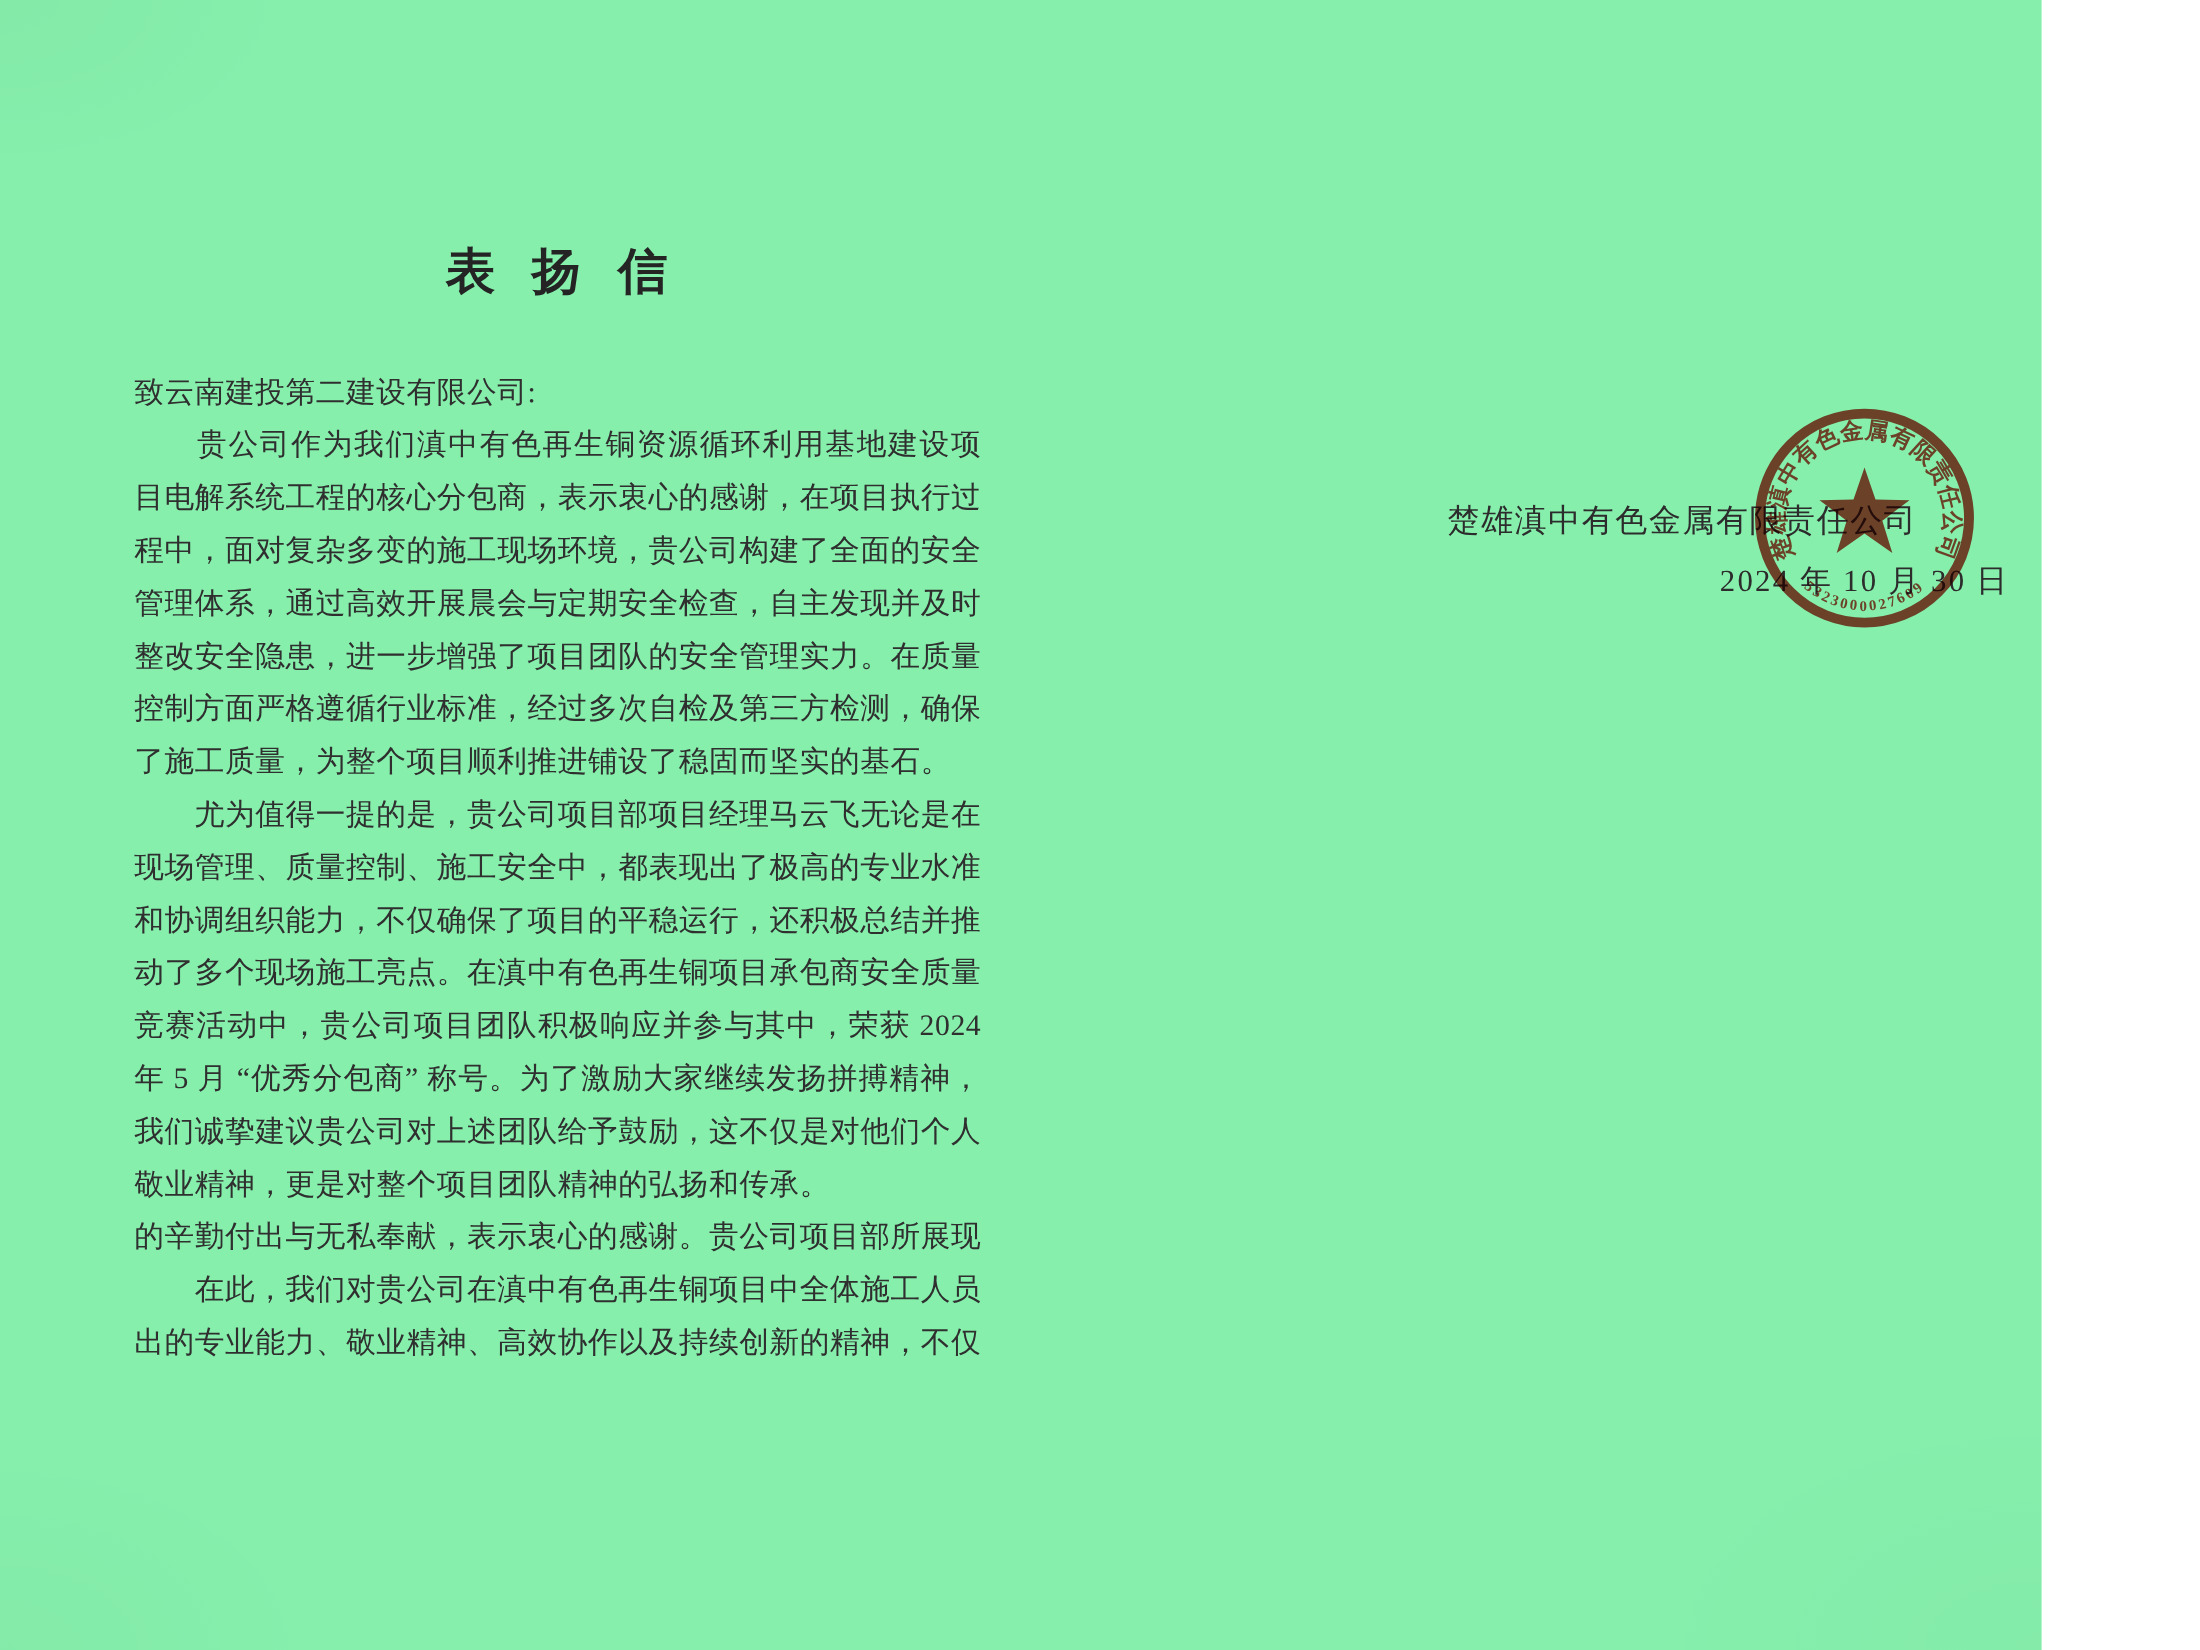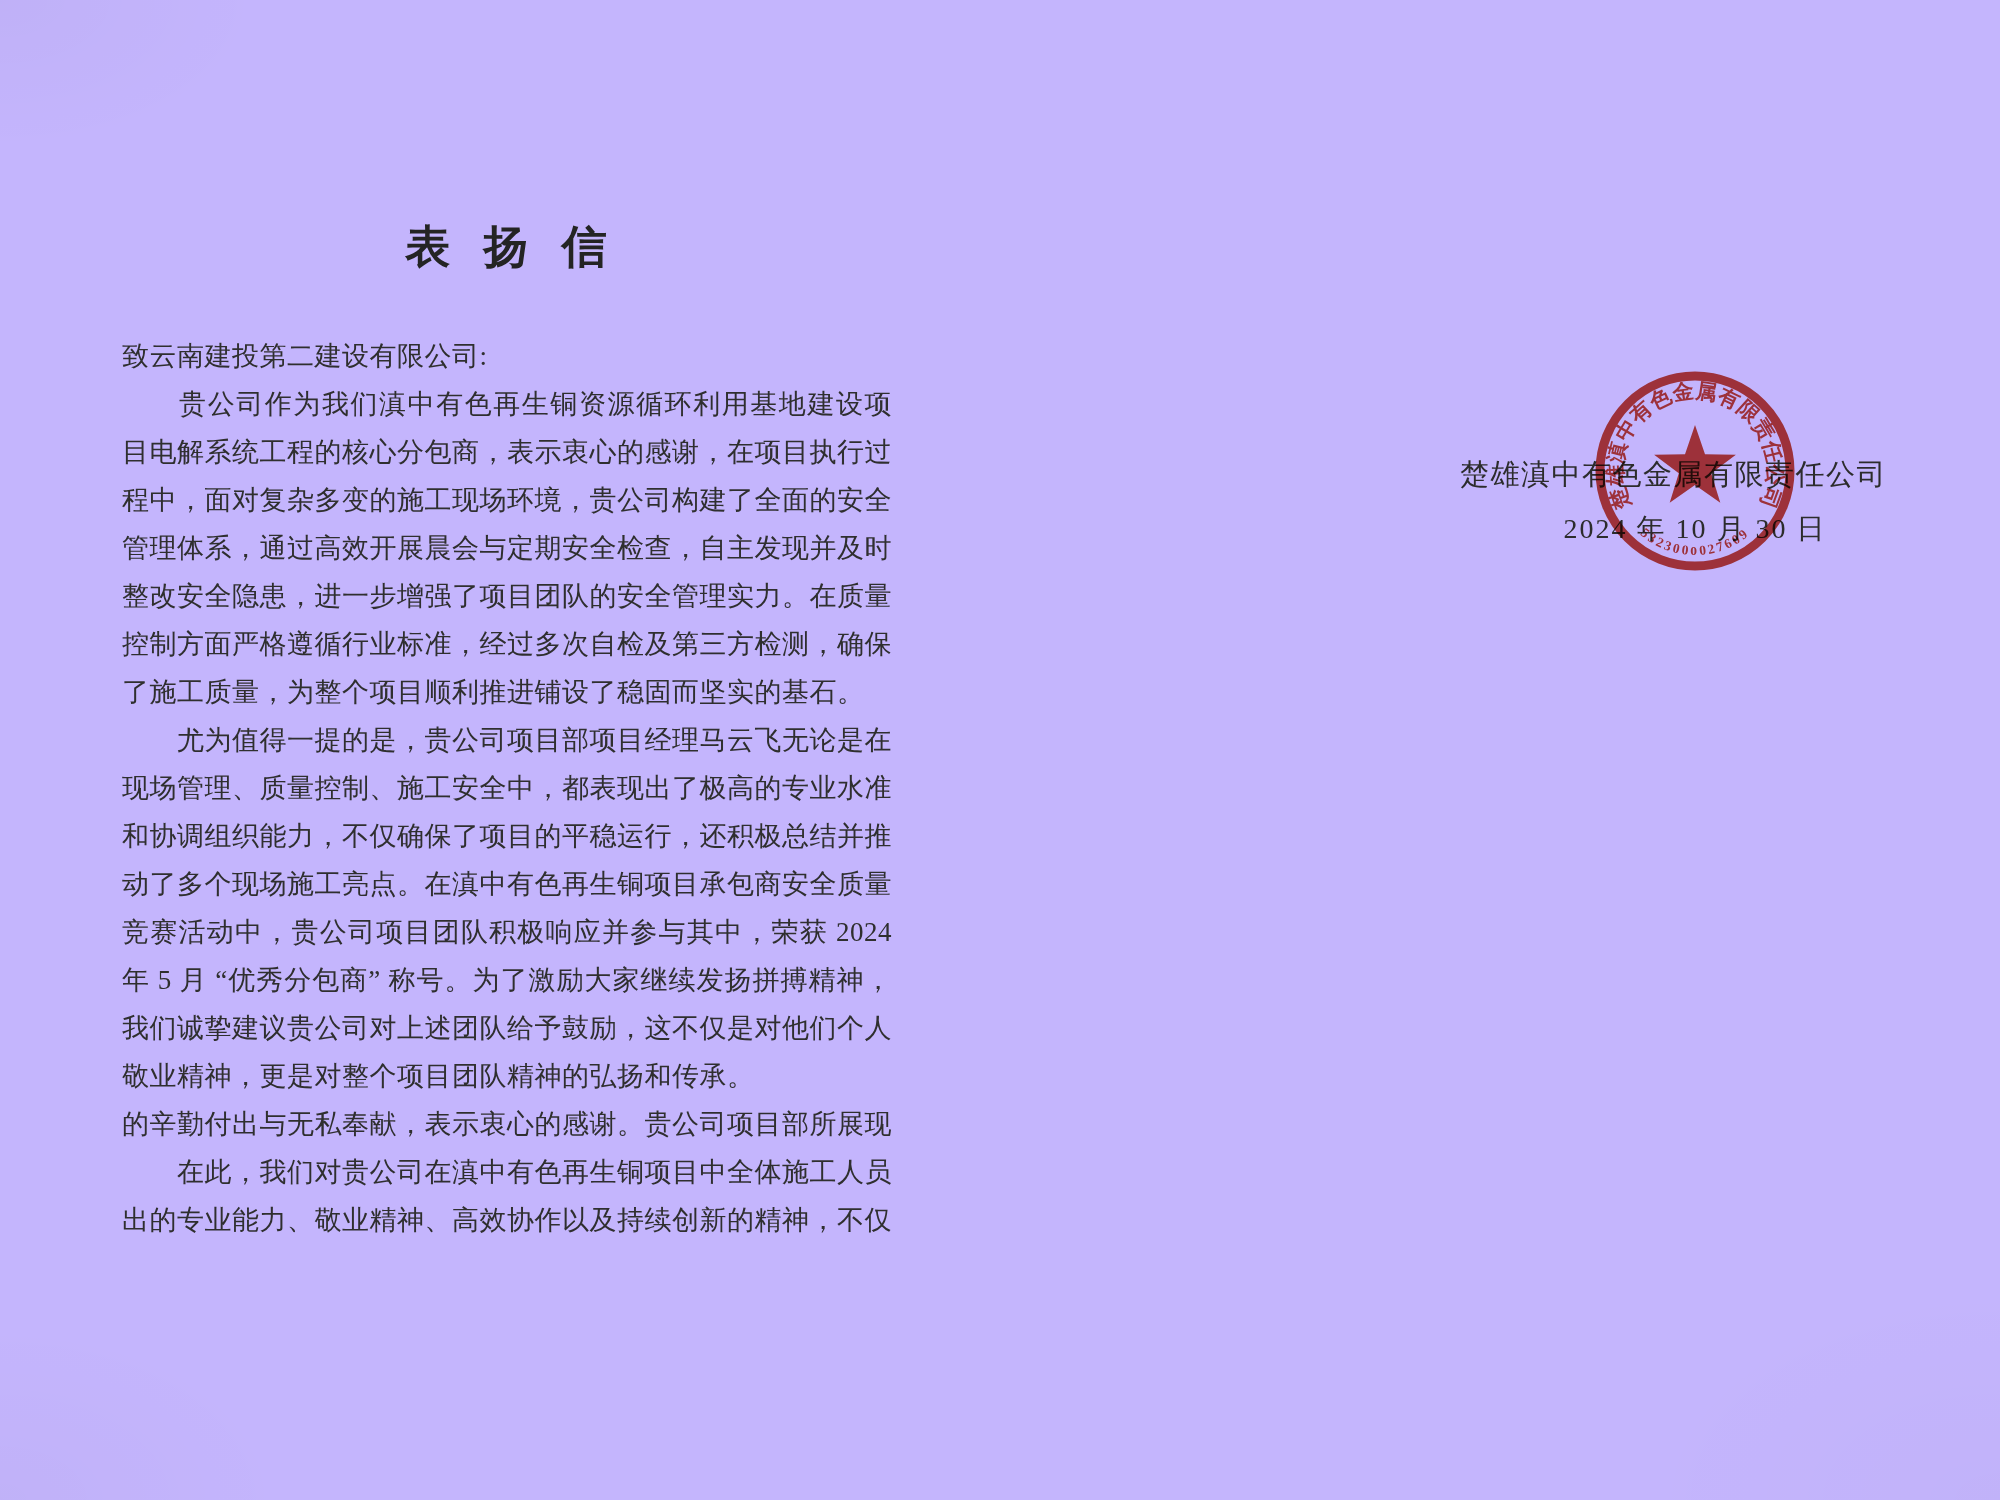--- a/index.html
+++ b/index.html
@@ -1,19 +1,19 @@
 <!DOCTYPE html>
 <html><head>
 <meta charset="utf-8">
 <style>
   html,body{margin:0;padding:0;background:#ffffff;}
   .sheet{
     position:relative;
-    width:2000px;height:1500px;
-    background:#c4b5fd;
+    width:1856px;height:1500px;
+    background:#86efac;
     overflow:hidden;
     font-family:"Liberation Serif", serif;
     color:#2f2f2f;
   }
   
   .sheet:before{
     content:"";position:absolute;inset:0;pointer-events:none;
     background:
       radial-gradient(380px 220px at 0% 0%, rgba(0,0,0,0.025), transparent 70%),
       radial-gradient(420px 260px at 0% 100%, rgba(0,0,0,0.02), transparent 70%),

